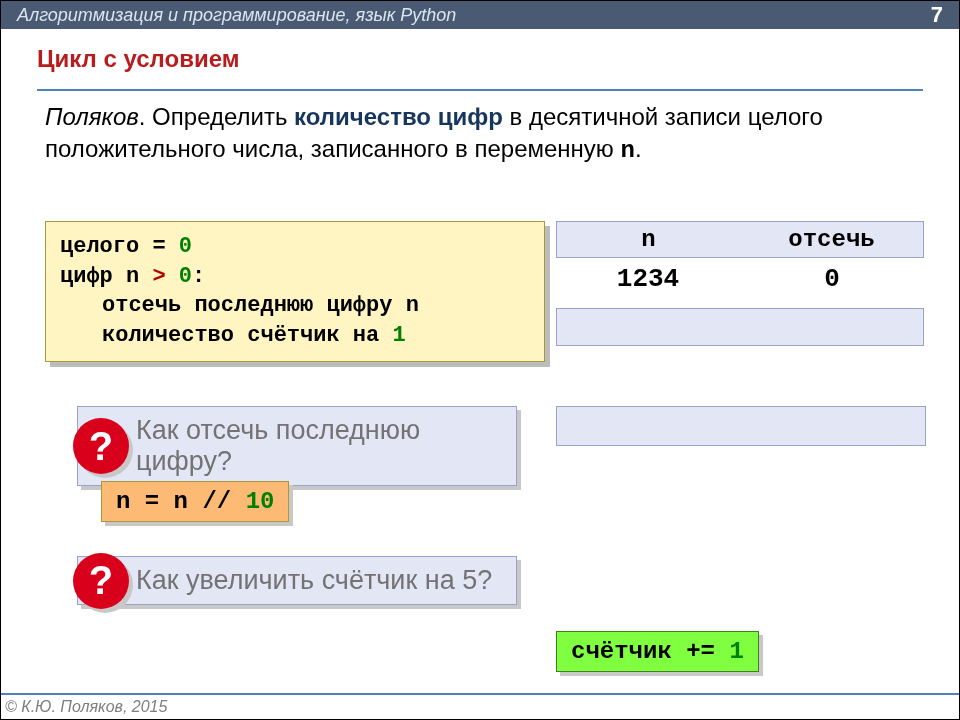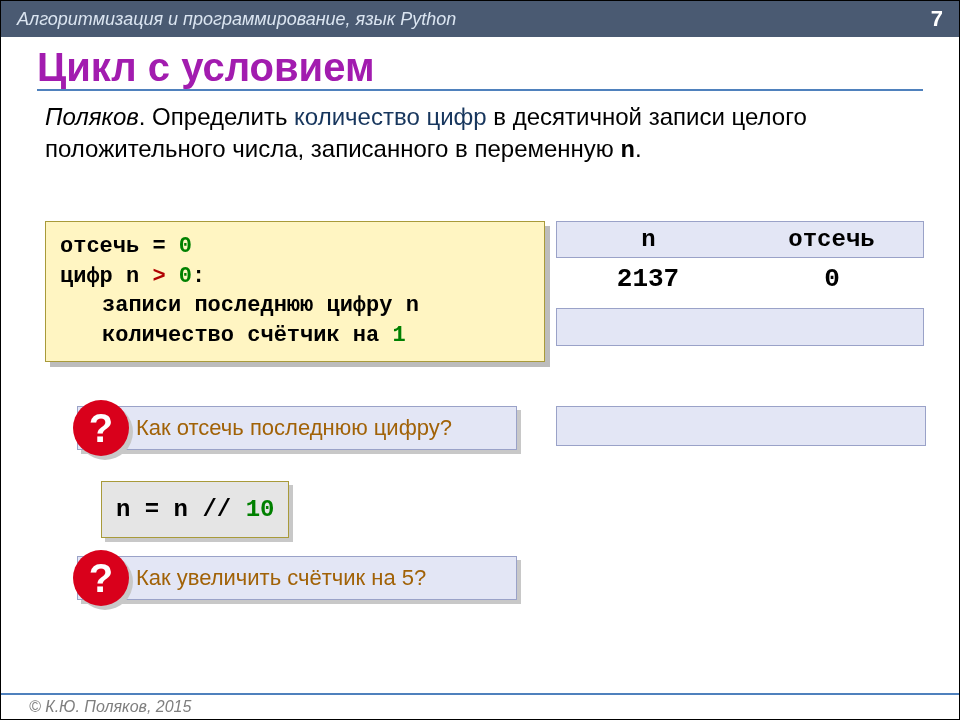--- a/index.html
+++ b/index.html
@@ -1,88 +1,88 @@
 <!DOCTYPE html>
 <html><head>
 <meta charset="utf-8">
 <style>
 html,body{margin:0;padding:0}
 body{width:960px;height:720px;background:#fff;font-family:"Arial",sans-serif;position:relative;overflow:hidden}
 .slide{position:absolute;inset:0;border:1px solid #000}
-.topbar{position:absolute;left:0;right:0;top:0;height:36px;background:#4a5a72;color:#dbe5f1;font-style:italic;font-size:18px;display:flex;align-items:center;justify-content:space-between;padding:0 16px}
+.topbar{position:absolute;left:0;right:0;top:0;height:28px;background:#4a5a72;color:#dbe5f1;font-style:italic;font-size:18px;display:flex;align-items:center;justify-content:space-between;padding:0 16px}
 .topbar .pnum{color:#fff;font-weight:bold;font-style:normal;font-size:22px}
-.title{position:absolute;left:36px;top:44px;font-size:40px;font-weight:bold;color:#a21caf}
+.title{position:absolute;left:36px;top:44px;font-size:24px;font-weight:bold;color:#b91c1c}
 .hr{position:absolute;left:36px;right:36px;top:88px;height:0;border-top:2px solid #4f81bd}
 .task{position:absolute;left:44px;right:40px;top:100px;font-size:24px;color:#000;line-height:1.35}
 .task .it{font-style:italic}
-.task .bold{font-weight:normal;color:#17365d}
+.task .bold{font-weight:bold;color:#17365d}
 .task .var{font-family:"Courier New",monospace;font-weight:bold}
 
 
 .codebox{position:absolute;left:44px;top:220px;width:470px;background:#fff5c2;border:1.5px solid #a89a3a;box-shadow:5px 5px 0 #bcbcbc;font-family:"Courier New",monospace;font-weight:bold;font-size:22px;color:#000;padding:10px 14px;line-height:1.35}
 .codebox .num{color:#008000}
 .codebox .op{color:#b00000}
 
 
 .tbl{position:absolute;left:555px;top:220px;width:368px}
 .thead{background:#e3e6f5;border:1px solid #9aa2c8;display:flex;font-family:"Courier New",monospace;font-weight:bold;font-size:24px}
 .thead div{flex:1;text-align:center;padding:4px 0}
 .trow{display:flex;font-family:"Courier New",monospace;font-weight:bold;font-size:26px}
 .trow div{flex:1;text-align:center;padding:6px 0}
 .tblank{height:36px;background:#e3e6f5;border:1px solid #9aa2c8;margin-top:8px}
 
 
 .qwrap{position:absolute}
-.qbox{background:#e3e6f5;border:1px solid #9aa2c8;box-shadow:4px 4px 0 #c8c8c8;font-size:22px;padding:8px 4px 8px 58px;color:#a16207}
+.qbox{background:#e3e6f5;border:1px solid #9aa2c8;box-shadow:4px 4px 0 #c8c8c8;font-size:27px;padding:8px 4px 8px 58px;color:#737373}
 .qmark{position:absolute;left:0;top:50%;transform:translate(-4px,-50%);width:56px;height:56px;border-radius:50%;background:#d9001b;color:#fff;font-size:40px;font-weight:bold;display:flex;align-items:center;justify-content:center;box-shadow:4px 4px 0 #c8c8c8}
 
 .q1{left:76px;top:405px;width:440px}
 .q2{left:76px;top:555px;width:440px}
 .qside{position:absolute;left:555px;top:405px;width:368px;height:38px;background:#e3e6f5;border:1px solid #9aa2c8}
 
 
-.inline{position:absolute;background:#e5e5e5;border:1.5px solid #a89a3a;box-shadow:4px 4px 0 #c8c8c8;font-family:"Courier New",monospace;font-weight:bold;font-size:24px;padding:14px 14px}
+.inline{position:absolute;background:#fdba74;border:1.5px solid #a89a3a;box-shadow:4px 4px 0 #c8c8c8;font-family:"Courier New",monospace;font-weight:bold;font-size:24px;padding:6px 14px}
 .inline .num{color:#008000}
 .a1{left:100px;top:480px}
 .a2{left:100px;top:630px}
 .green{position:absolute;left:555px;top:630px;background:#80ff40;border:1.5px solid #408020;box-shadow:4px 4px 0 #c8c8c8;font-family:"Courier New",monospace;font-weight:bold;font-size:24px;padding:6px 14px}
 .green .num{color:#008000}
 
-.footer{position:absolute;left:0;right:0;bottom:0;height:24px;border-top:2px solid #4f81bd;display:flex;justify-content:space-between;align-items:center;padding:0 28px;font-style:italic;color:#7f7f7f;font-size:16px}
+.footer{position:absolute;left:0;right:0;bottom:0;height:24px;border-top:2px solid #4f81bd;display:flex;justify-content:space-between;align-items:center;padding:0 4px;font-style:italic;color:#7f7f7f;font-size:16px}
 </style>
 </head>
 <body>
 
 <div class="slide">
   <div class="topbar">
     <span>Алгоритмизация и программирование, язык Python</span>
     <span class="pnum">7</span>
   </div>
 
   <div class="title">Цикл с условием</div>
   <div class="hr"></div>
 
   <div class="task">
     <span class="it">Поляков</span><span>. Определить </span><span class="bold">количество цифр</span><span> в десятичной записи целого положительного числа, записанного в переменную </span><span class="var">n</span><span>.</span>
   </div>
 
   <div class="codebox">
-    <div><span>отсечь = </span><span class="num">0</span></div>
+    <div><span>целого = </span><span class="num">0</span></div>
     <div><span>цифр n </span><span class="op">&gt;</span><span> </span><span class="num">0</span><span>:</span></div>
-    <div style="padding-left:42px"><span>записи последнюю цифру n</span></div>
+    <div style="padding-left:42px"><span>отсечь последнюю цифру n</span></div>
     <div style="padding-left:42px"><span>количество счётчик на </span><span class="num">1</span></div>
   </div>
 
   <div class="tbl">
     <div class="thead">
       <div>n</div>
       <div>отсечь</div>
     </div>
     <div class="trow">
-      <div>2137</div>
+      <div>1234</div>
       <div>0</div>
     </div>
     <div class="tblank"></div>
   </div>
 
   <div class="qwrap q1">
     <div class="qbox">Как отсечь последнюю цифру?</div>
     <div class="qmark">?</div>
   </div>
   <div class="qside"></div>
@@ -90,17 +90,20 @@
   <div class="inline a1">
     <span>n = n // </span><span class="num">10</span>
   </div>
 
   <div class="qwrap q2">
     <div class="qbox">Как увеличить счётчик на 5?</div>
     <div class="qmark">?</div>
   </div>
 
 
+  <div class="green">
+    <span>счётчик += </span><span class="num">1</span>
+  </div>
 
   <div class="footer">
     <span>© К.Ю. Поляков, 2015</span>
   </div>
 </div>
 
 </body></html>

